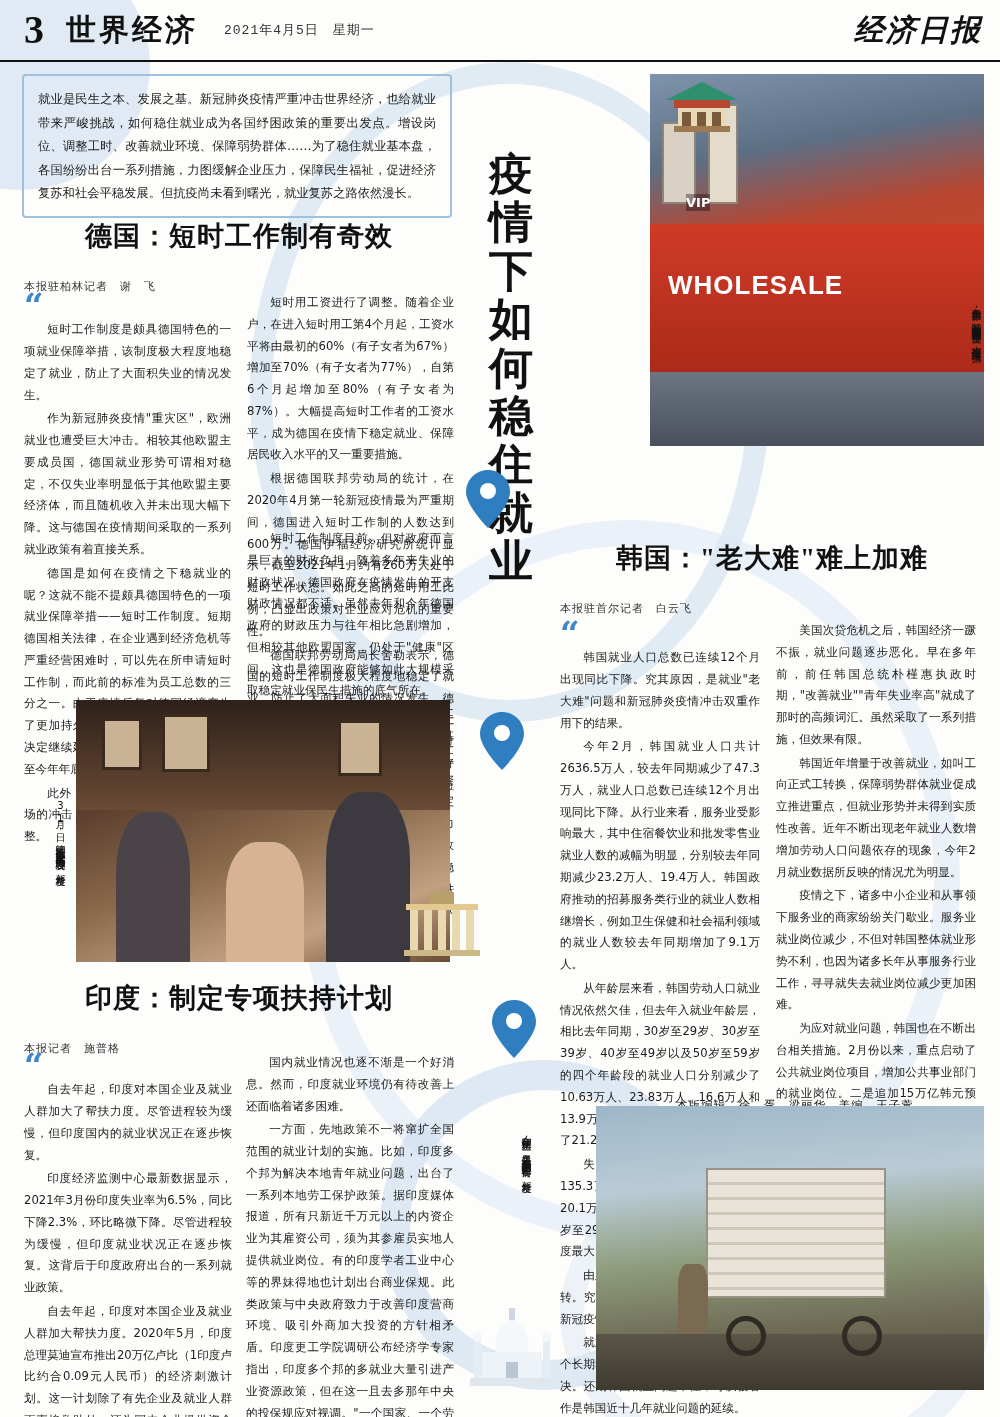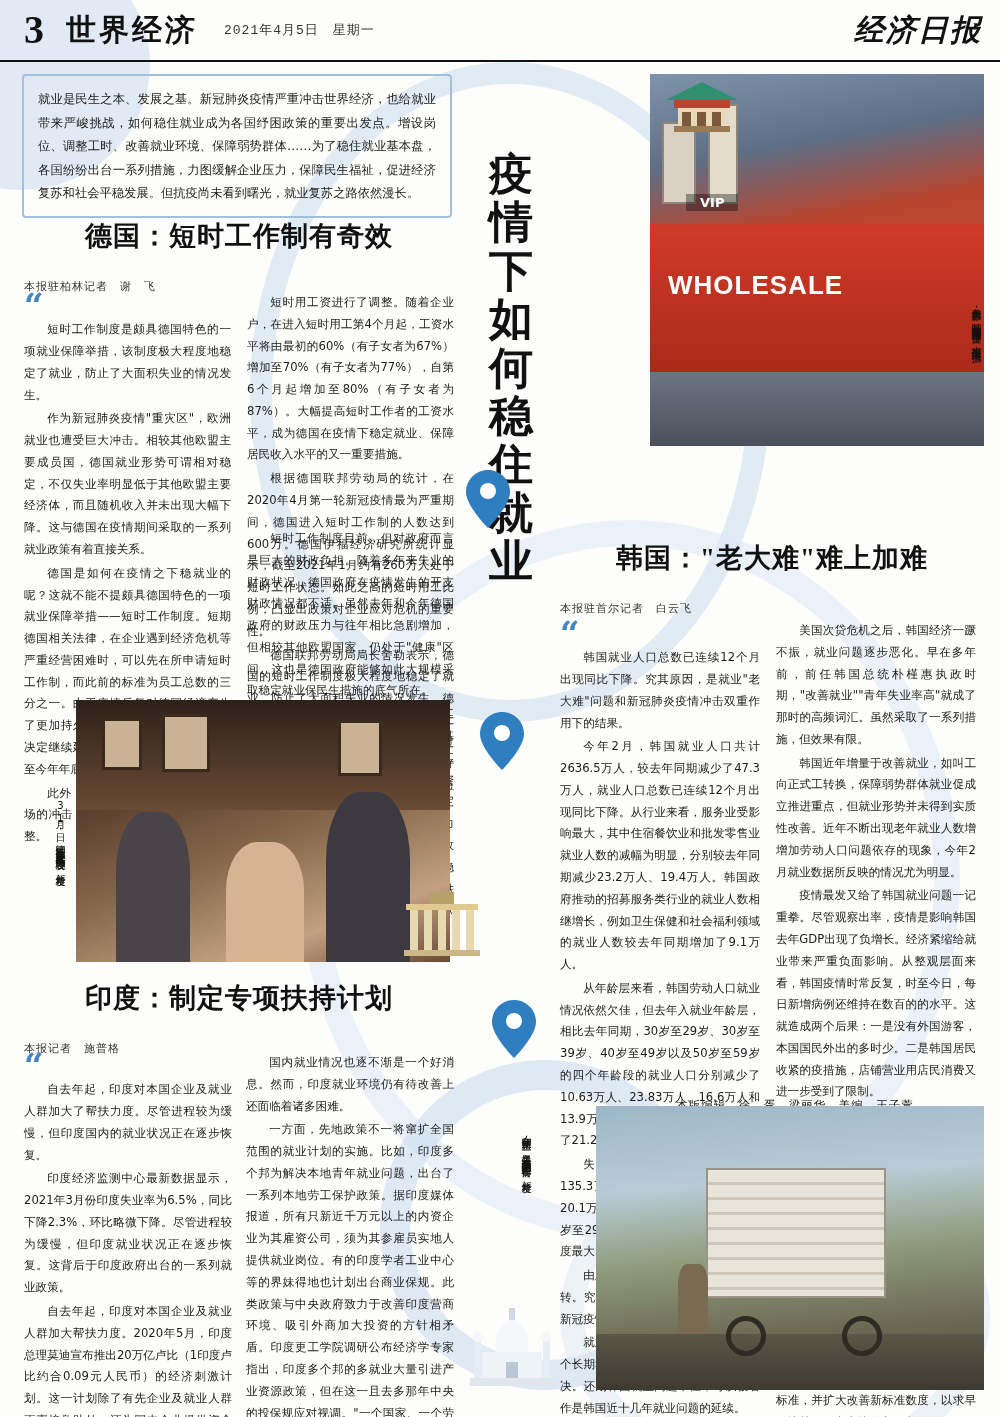--- a/index.html
+++ b/index.html
@@ -140,21 +140,21 @@
     background: linear-gradient(#cf3b27,#ab2a19);
   }
   #photo-korea .shoptext {
     position: absolute; left: 18px; top: 196px; color: #fff;
     font-size: 26px; font-weight: bold; letter-spacing: 1px;
     font-family: "Liberation Sans", sans-serif;
   }
   #photo-korea .vip {
     position: absolute; left: 36px; top: 120px; color: #fff;
     font-size: 13px; font-weight: bold; background: rgba(0,0,0,.35);
-    padding: 1px 14px;
+    padding: 1px 0;
   }
   #photo-korea .sign1 {
     position: absolute; left: 12px; top: 48px; width: 34px; height: 82px;
     background: #d9d2c4; border: 2px solid #8e8578;
   }
   #photo-korea .sign2 {
     position: absolute; left: 58px; top: 30px; width: 30px; height: 100px;
     background: #e4dccb; border: 2px solid #8e8578;
   }
   #photo-korea .pavement {
@@ -347,21 +347,20 @@
     <p>韩国就业人口总数已连续12个月出现同比下降。究其原因，是就业"老大难"问题和新冠肺炎疫情冲击双重作用下的结果。</p>
     <p>今年2月，韩国就业人口共计2636.5万人，较去年同期减少了47.3万人，就业人口总数已连续12个月出现同比下降。从行业来看，服务业受影响最大，其中住宿餐饮业和批发零售业就业人数的减幅为明显，分别较去年同期减少23.2万人、19.4万人。韩国政府推动的招募服务类行业的就业人数相继增长，例如卫生保健和社会福利领域的就业人数较去年同期增加了9.1万人。</p>
     <p>从年龄层来看，韩国劳动人口就业情况依然欠佳，但去年入就业年龄层，相比去年同期，30岁至29岁、30岁至39岁、40岁至49岁以及50岁至59岁的四个年龄段的就业人口分别减少了10.63万人、23.83万人、16.6万人和13.9万人，60岁以上的就业人口增加了21.2万人。</p>
     <p>失业率方面，今年2月韩国共有135.3万人失业，较去年同期增加了20.1万人，失业率达4.9%，其中，15岁至29岁青年人失业的失业率上升幅度最大。</p>
     <p>由此可见，就业人口增量况来见好转。究其原因，是就业"老大难"问题和新冠疫情冲击双重作用下的结果。</p>
     <p>就业问题是韩国困扰韩国多年，是个长期积累的结果，原本就很难得以解决。还期韩国就业问题不佳，可以被看作是韩国近十几年就业问题的延续。</p>
   </div>
   <div class="c col">
     <p>美国次贷危机之后，韩国经济一蹶不振，就业问题逐步恶化。早在多年前，前任韩国总统朴槿惠执政时期，"改善就业""青年失业率高"就成了那时的高频词汇。虽然采取了一系列措施，但效果有限。</p>
     <p>韩国近年增量于改善就业，如叫工向正式工转换，保障弱势群体就业促成立推进重点，但就业形势并未得到实质性改善。近年不断出现老年就业人数增增加劳动人口问题依存的现象，今年2月就业数据所反映的情况尤为明显。</p>
-    <p>疫情最发又给了韩国就业问题一记重拳。尽管观察出率，疫情是影响韩国去年GDP出现了负增长。经济紧缩给就业带来严重负面影响。从整观层面来看，韩国疫情时常反复，时至今日，每日新增病例还维持在数百的的水平。这就造成两个后果：一是没有外国游客，本国国民外出的多时少。二是韩国居民收紧的疫措施，店铺营业用店民消费又进一步受到了限制。</p>
     <p>疫情之下，诸多中小企业和从事领下服务业的商家纷纷关门歇业。服务业就业岗位减少，不但对韩国整体就业形势不利，也因为诸多长年从事服务行业工作，寻寻就失去就业岗位减少更加困难。</p>
     <p>为应对就业问题，韩国也在不断出台相关措施。2月份以来，重点启动了公共就业岗位项目，增加公共事业部门的就业岗位。二是追加15万亿韩元预算，向全国受疫情影响较大的群体提供更次发放补贴，并为就近国地群体增加27.5万个工作岗位。三是继续推动改善标准，并扩大改善新标准数度，以求早日让韩国国内疫情稳定下来。</p>
 
   </div>
 </div>
 <div class="editor-line">本版编辑　徐　胥　梁丽华　美编　王子萱</div>
 
 <div class="photo" id="photo-india">
   <div class="cargo"></div>
   <div class="road"></div>

